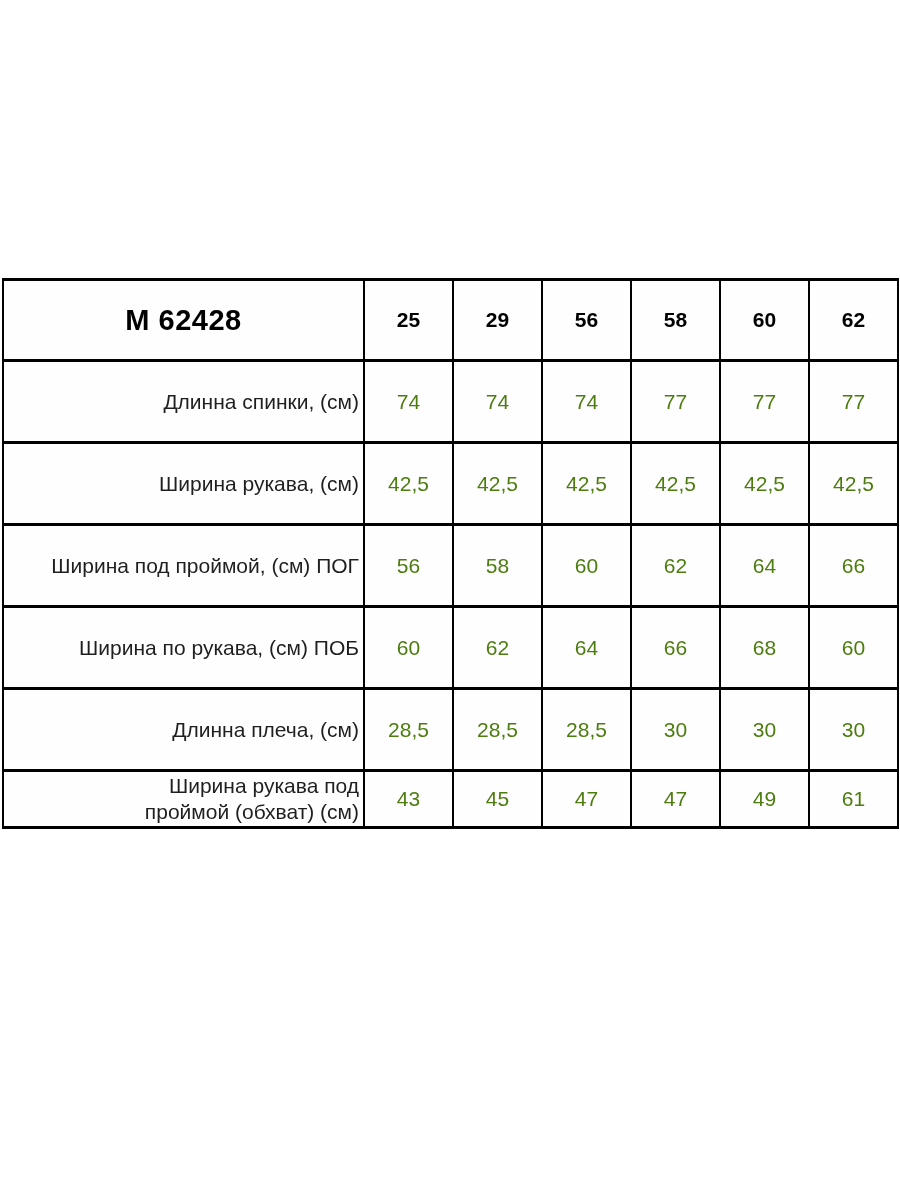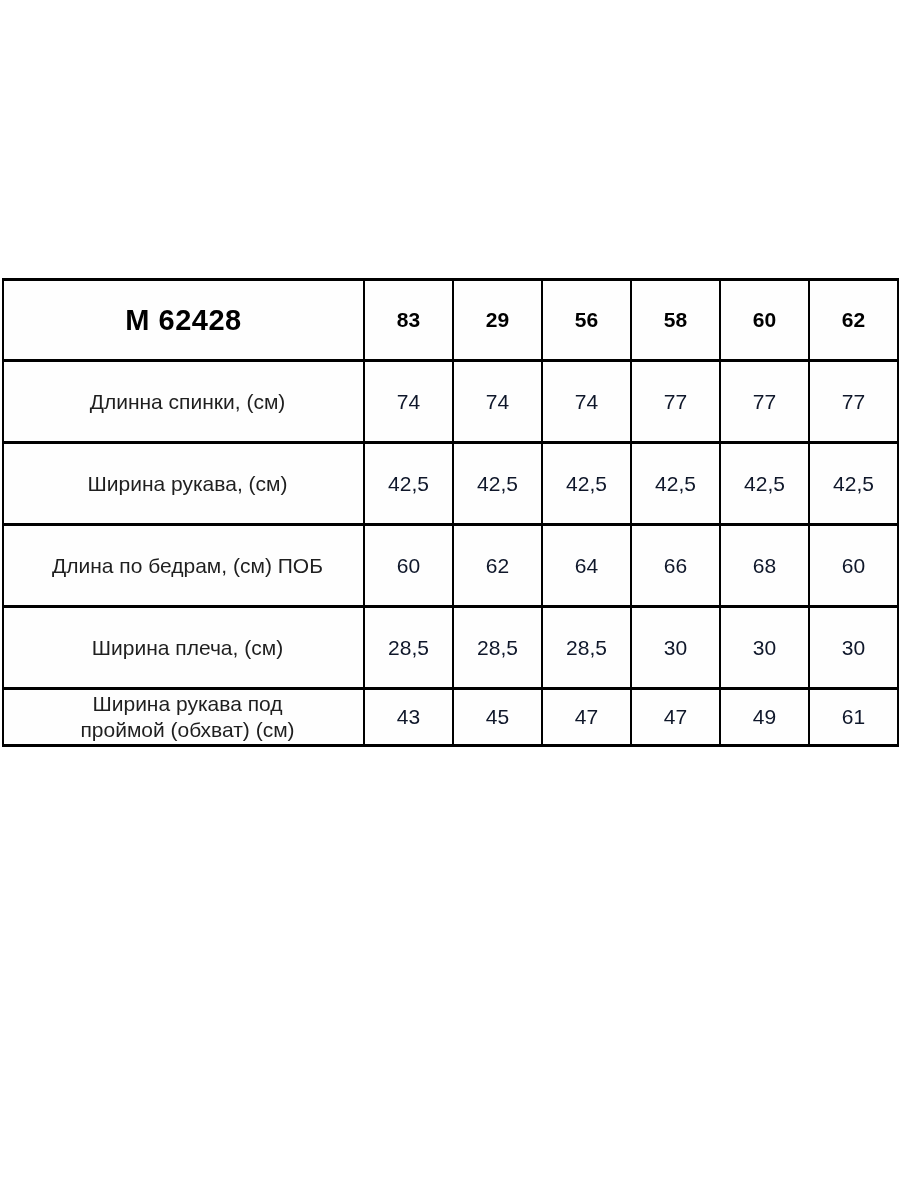--- a/index.html
+++ b/index.html
@@ -51,54 +51,54 @@
     color: #000000;
     letter-spacing: 0.5px;
   }
   th.size-cell {
     text-align: center;
     font-weight: bold;
     font-size: 21px;
     color: #000000;
   }
   th.row-label {
-    text-align: center;
+    text-align: right;
     font-weight: normal;
     font-size: 21px;
     color: #1f1f1f;
     padding-left: 12px;
     padding-right: 4px;
     white-space: pre-wrap;
     line-height: 26px;
   }
   td.value-cell {
     text-align: center;
     font-weight: normal;
     font-size: 21px;
-    color: #0f172a;
+    color: #4d7c0f;
   }
 </style>
 </head>
 <body>
 
 <div class="page">
   <table class="size-chart">
     <colgroup>
       <col class="c-label">
       <col class="c-size">
         <col class="c-size">
         <col class="c-size">
       <col class="c-size">
         <col class="c-size">
         <col class="c-size">
     </colgroup>
     <tbody>
       <tr class="r-header">
         <th class="model-cell">М 62428</th>
-        <th class="size-cell">83</th>
+        <th class="size-cell">25</th>
         <th class="size-cell">29</th>
         <th class="size-cell">56</th>
         <th class="size-cell">58</th>
         <th class="size-cell">60</th>
         <th class="size-cell">62</th>
       </tr>
 
       <tr class="r-data">
         <th class="row-label">Длинна спинки, (см)</th>
         <td class="value-cell">74</td>
@@ -113,33 +113,42 @@
         <th class="row-label">Ширина рукава, (см)</th>
         <td class="value-cell">42,5</td>
         <td class="value-cell">42,5</td>
         <td class="value-cell">42,5</td>
         <td class="value-cell">42,5</td>
         <td class="value-cell">42,5</td>
         <td class="value-cell">42,5</td>
       </tr>
 
 
+      <tr class="r-data">
+        <th class="row-label">Ширина под проймой, (см) ПОГ</th>
+        <td class="value-cell">56</td>
+        <td class="value-cell">58</td>
+        <td class="value-cell">60</td>
+        <td class="value-cell">62</td>
+        <td class="value-cell">64</td>
+        <td class="value-cell">66</td>
+      </tr>
 
       <tr class="r-data">
-        <th class="row-label">Длина по бедрам, (см) ПОБ</th>
+        <th class="row-label">Ширина по рукава, (см) ПОБ</th>
         <td class="value-cell">60</td>
         <td class="value-cell">62</td>
         <td class="value-cell">64</td>
         <td class="value-cell">66</td>
         <td class="value-cell">68</td>
         <td class="value-cell">60</td>
       </tr>
 
       <tr class="r-data">
-        <th class="row-label">Ширина плеча, (см)</th>
+        <th class="row-label">Длинна плеча, (см)</th>
         <td class="value-cell">28,5</td>
         <td class="value-cell">28,5</td>
         <td class="value-cell">28,5</td>
         <td class="value-cell">30</td>
         <td class="value-cell">30</td>
         <td class="value-cell">30</td>
       </tr>
 
       <tr class="r-short1">
         <th class="row-label">Ширина рукава под

